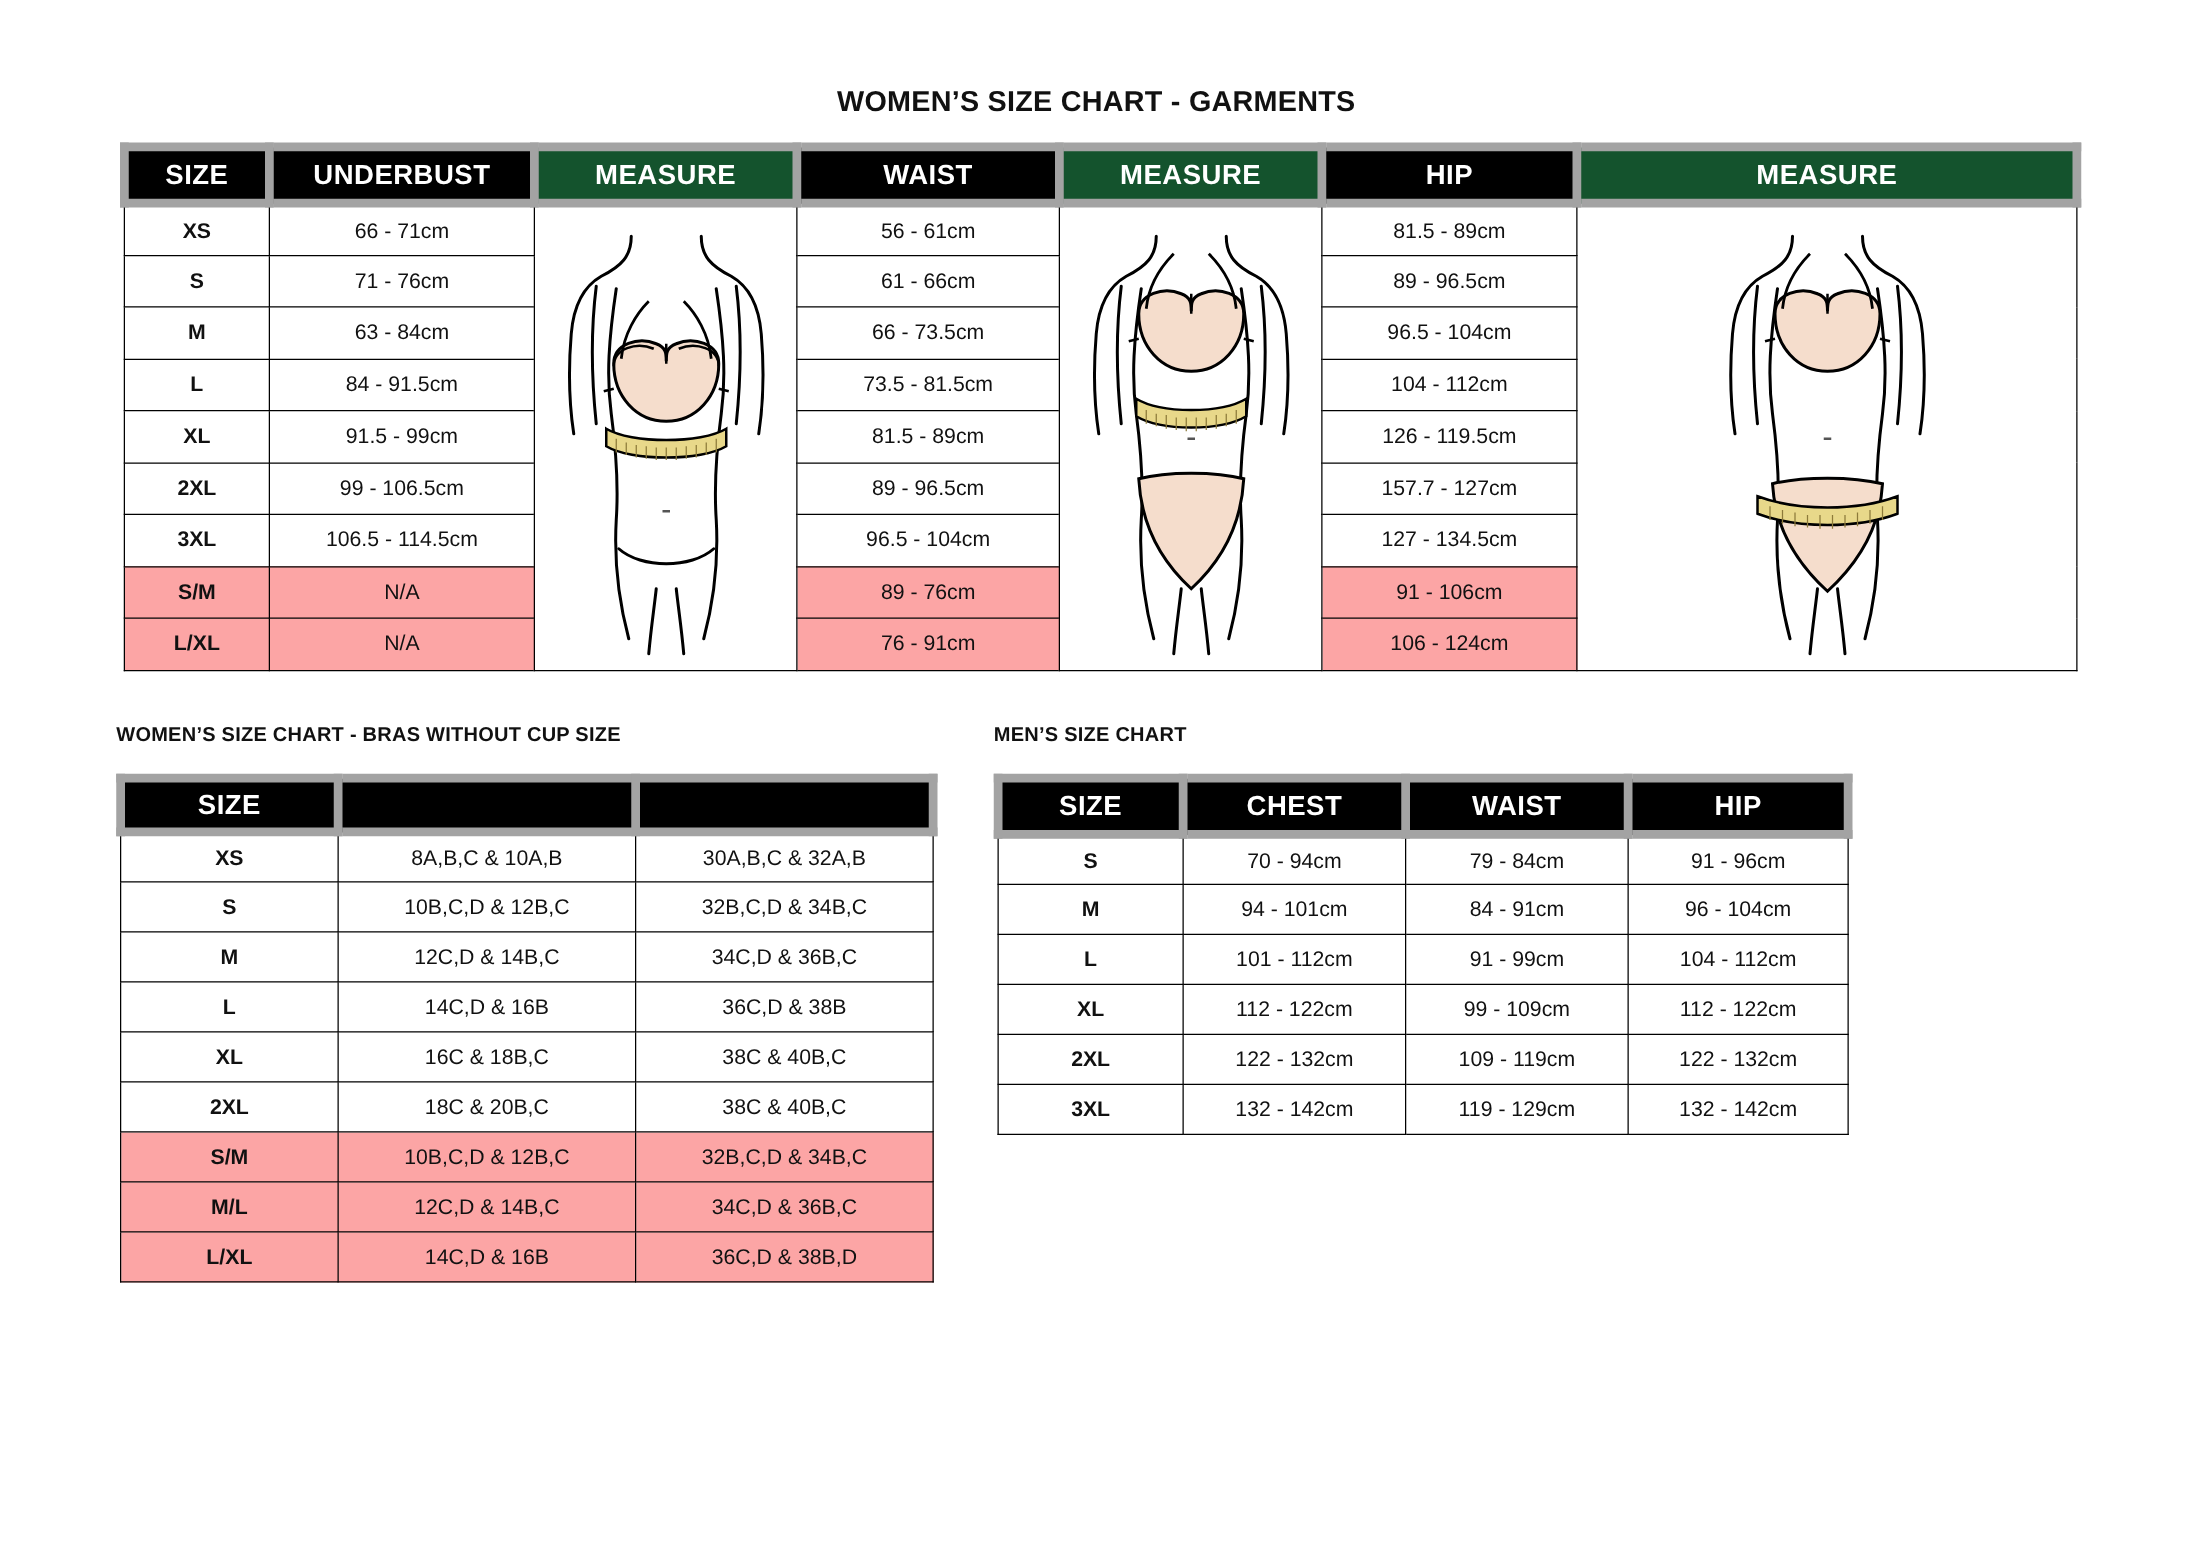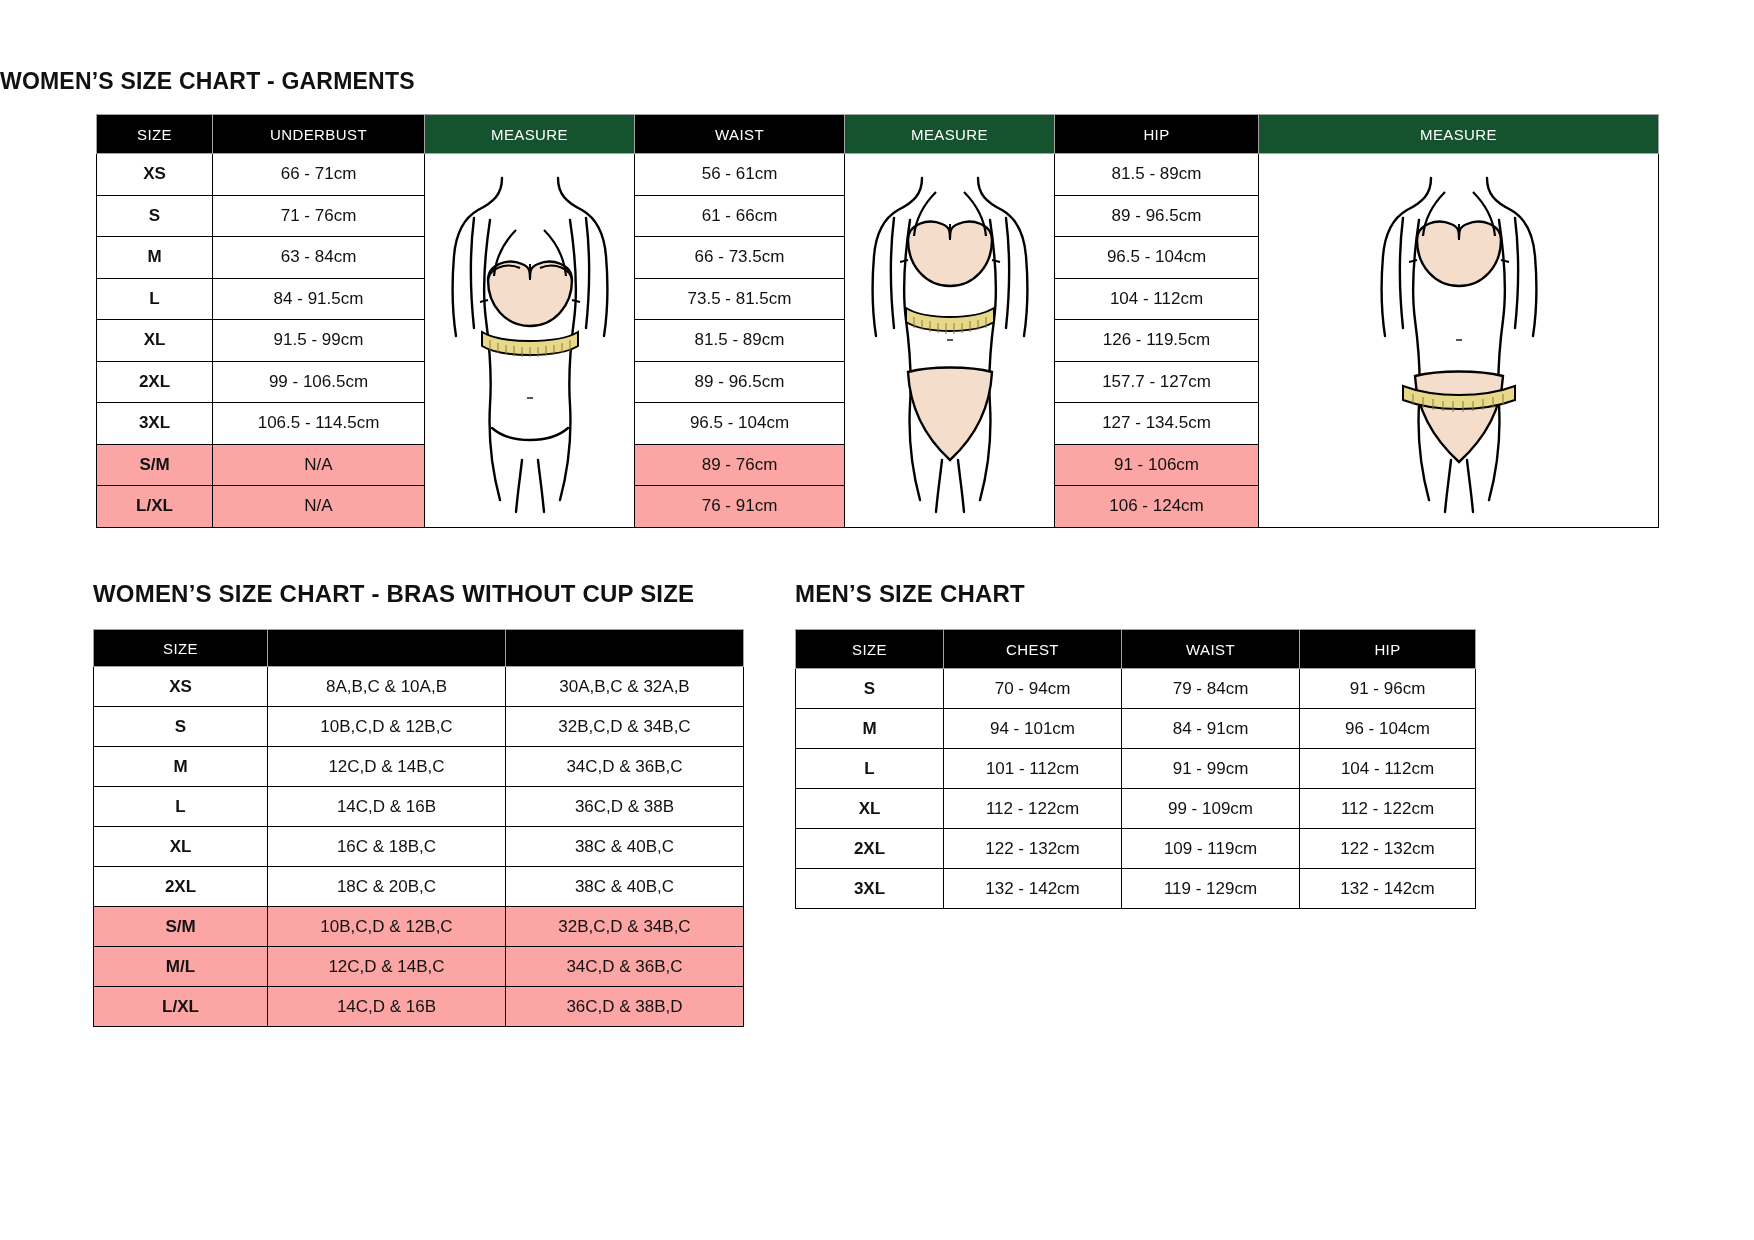--- a/index.html
+++ b/index.html
@@ -15,51 +15,52 @@
     position: relative;
     overflow: hidden;
   }
 
   
   .main-title {
     position: absolute;
     top: 68px;
     left: 0;
     width: 1754px;
+    text-align: center;
     font-size: 23px;
     font-weight: bold;
     letter-spacing: 0.2px;
   }
 
   .sub-title {
-    font-size: 24px;
+    font-size: 16px;
     font-weight: bold;
     letter-spacing: 0.2px;
   }
 
   
   table {
     border-collapse: collapse;
     table-layout: fixed;
   }
   th, td {
     border: 1px solid #000000;
     text-align: center;
     font-size: 17px;
     font-weight: normal;
     color: #111111;
     padding: 0;
   }
   thead th {
     background: #000000;
     color: #ffffff;
-    font-weight: normal;
-    font-size: 15px;
+    font-weight: bold;
+    font-size: 22px;
     letter-spacing: 0.4px;
-    border: 1px solid #a3a3a3;
+    border: 7px solid #a3a3a3;
     height: 38px;
   }
   .sizecell {
     font-weight: bold;
     font-size: 17px;
   }
   .shaded {
     background: #fca5a5;
   }
   .fig-cell {

